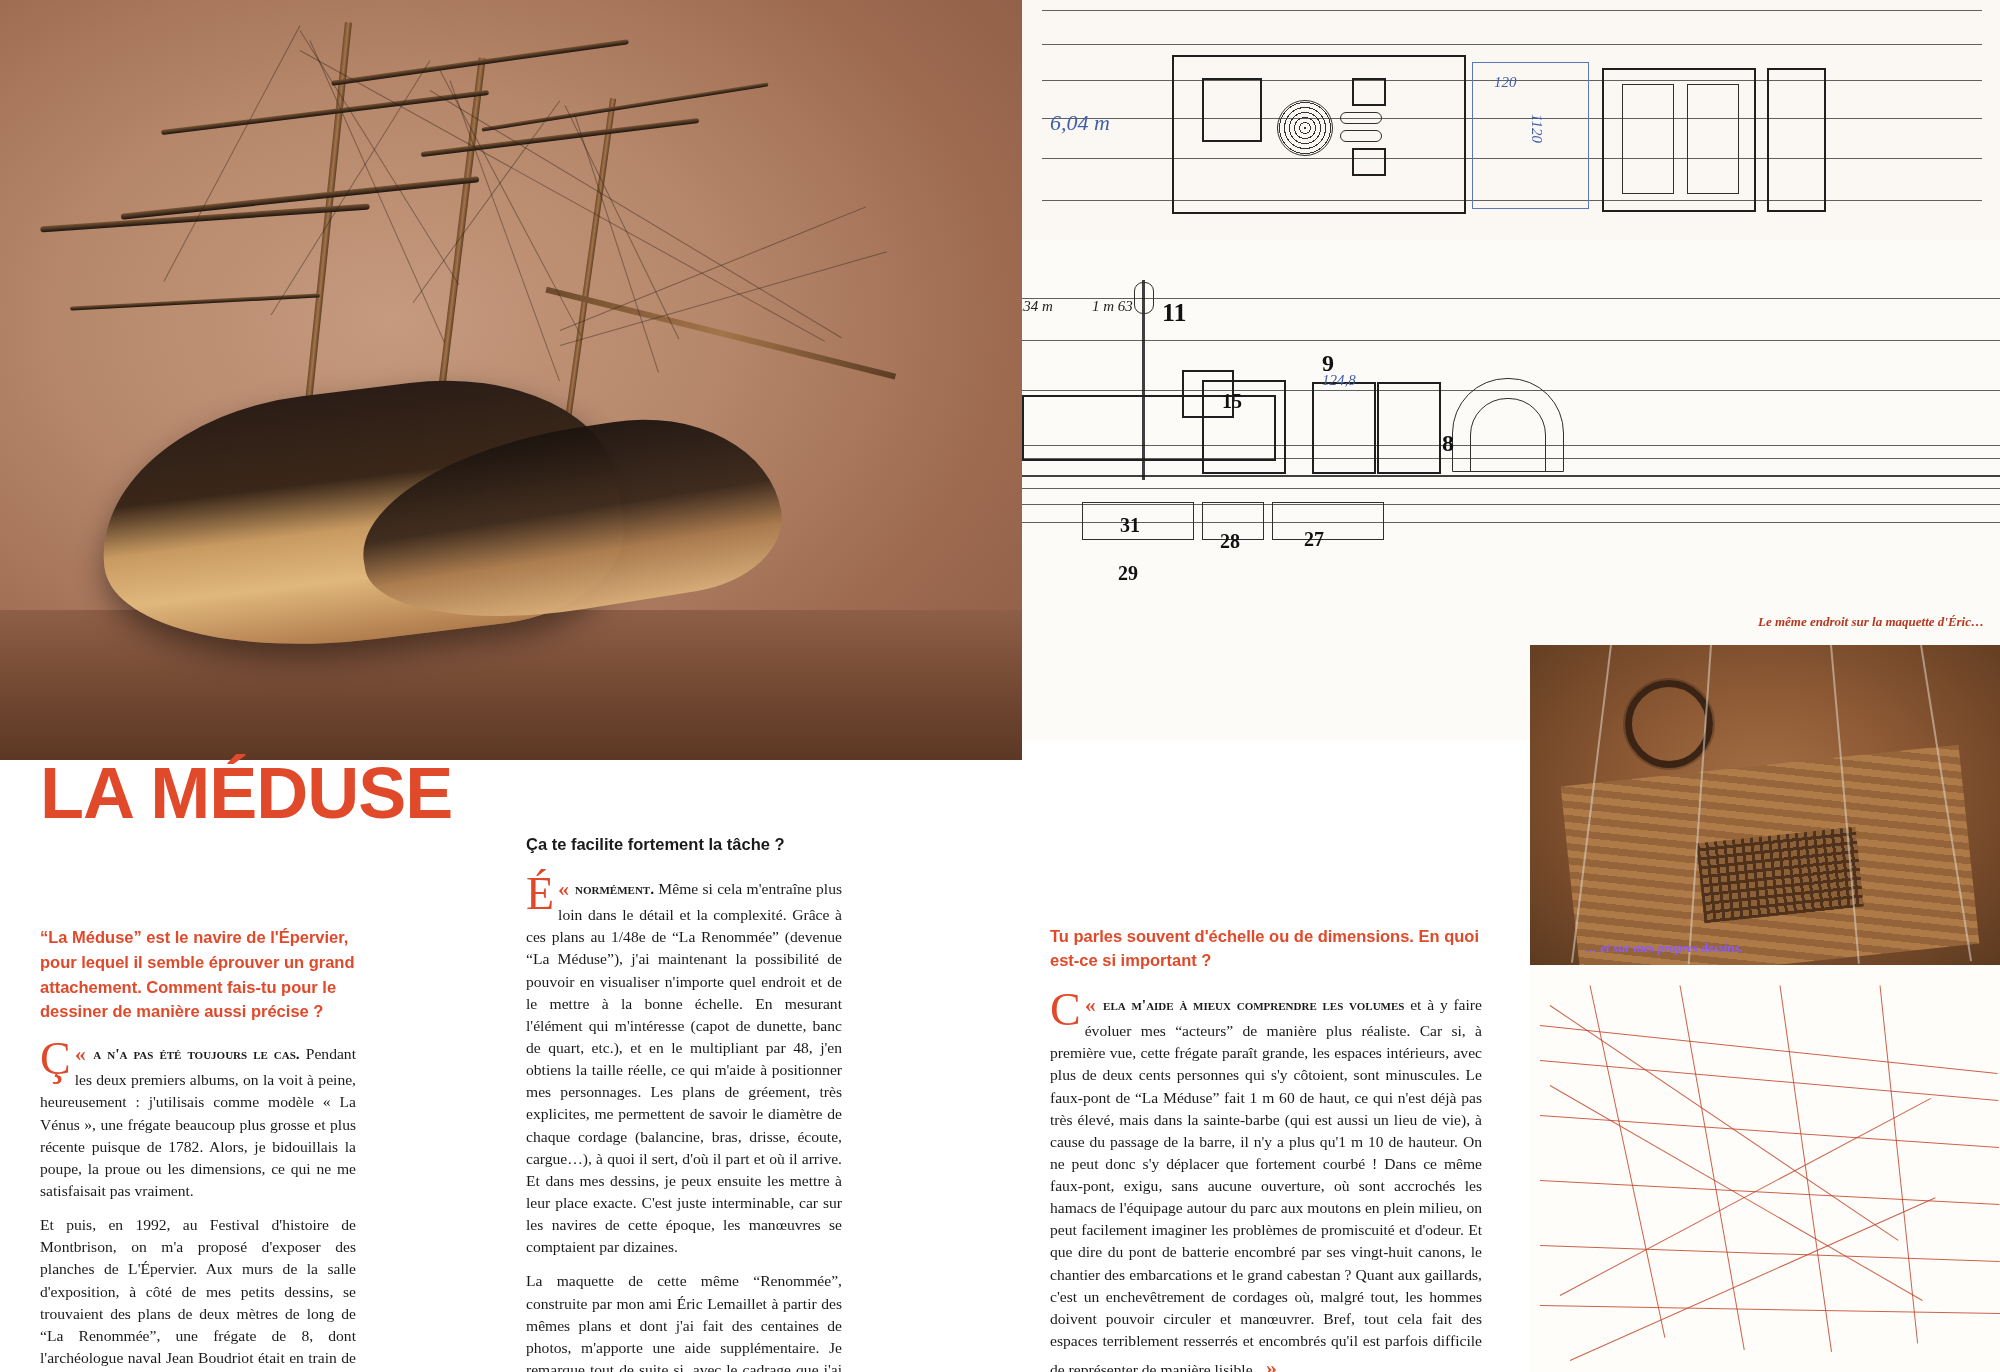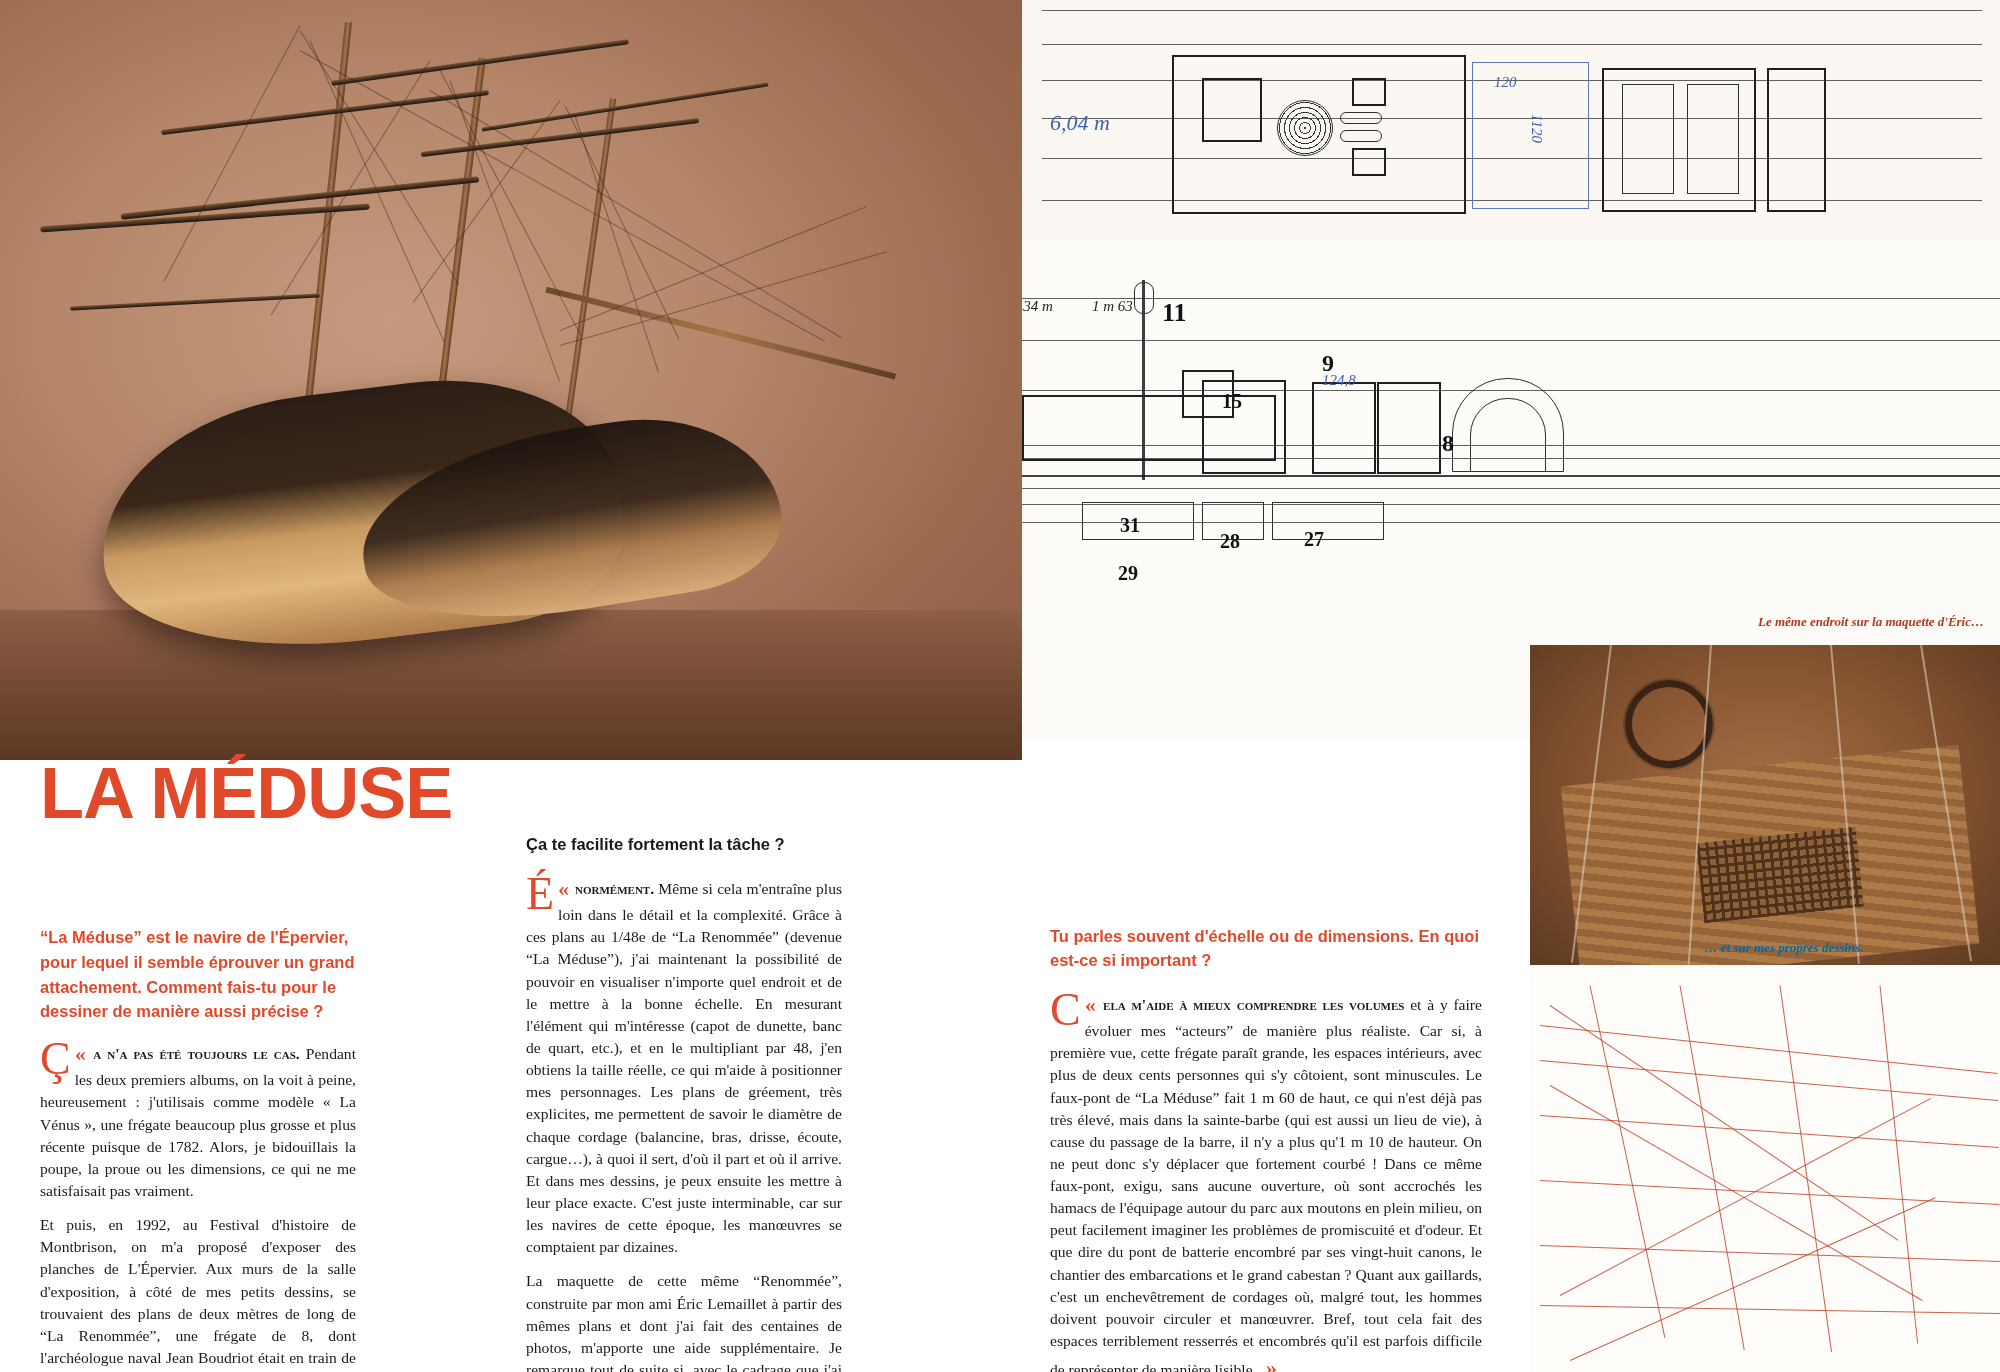--- a/index.html
+++ b/index.html
@@ -104,22 +104,22 @@
     color:#b23a20;font-style:italic;font-weight:bold;font-size:13px;
   }
 
   
   .draw-line{
     position:absolute;left:1530px;top:965px;width:470px;height:407px;
     background:#fffdfa;overflow:hidden;
   }
   .dl{position:absolute;background:#c2452a;height:1px;transform-origin:left center;opacity:.85;}
   .cap-draw{
-    position:absolute;right:16px;top:940px;width:400px;text-align:center;
-    color:#0369a1;font-style:italic;font-weight:bold;font-size:13px;
+    position:absolute;right:16px;top:940px;width:400px;text-align:left;
+    color:#8b5cf6;font-style:italic;font-weight:bold;font-size:13px;
   }
 
   
   .title{
     position:absolute;left:40px;top:752px;
     font-family:"Liberation Sans", sans-serif;
     font-weight:bold;font-size:72px;letter-spacing:-1px;color:#e0492a;
   }
   .col{position:absolute;font-size:15.6px;line-height:1.42;color:#1a1a1a;text-align:justify;}
   .col p{margin:0 0 12px 0;}

